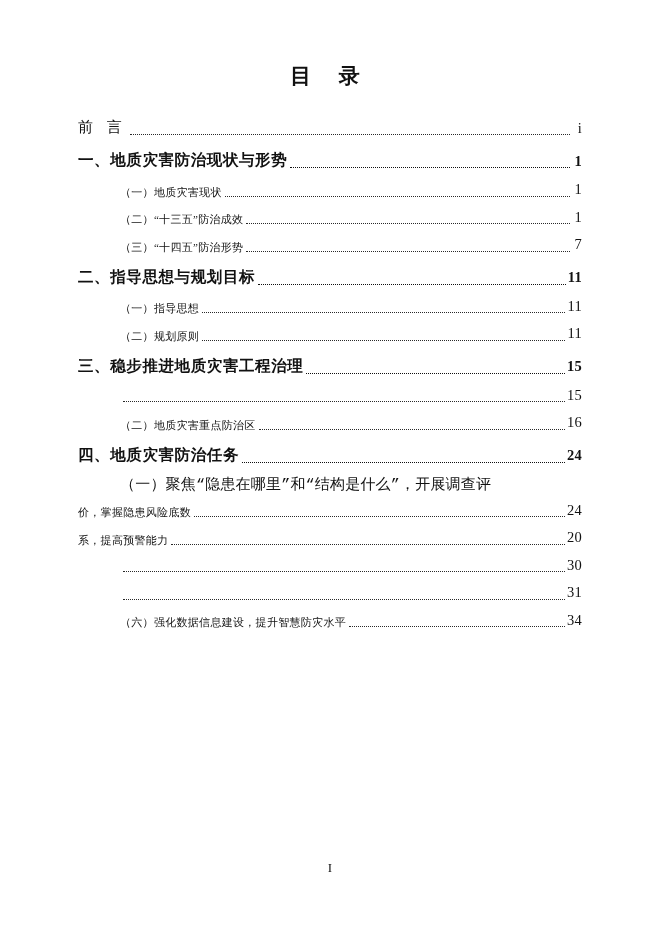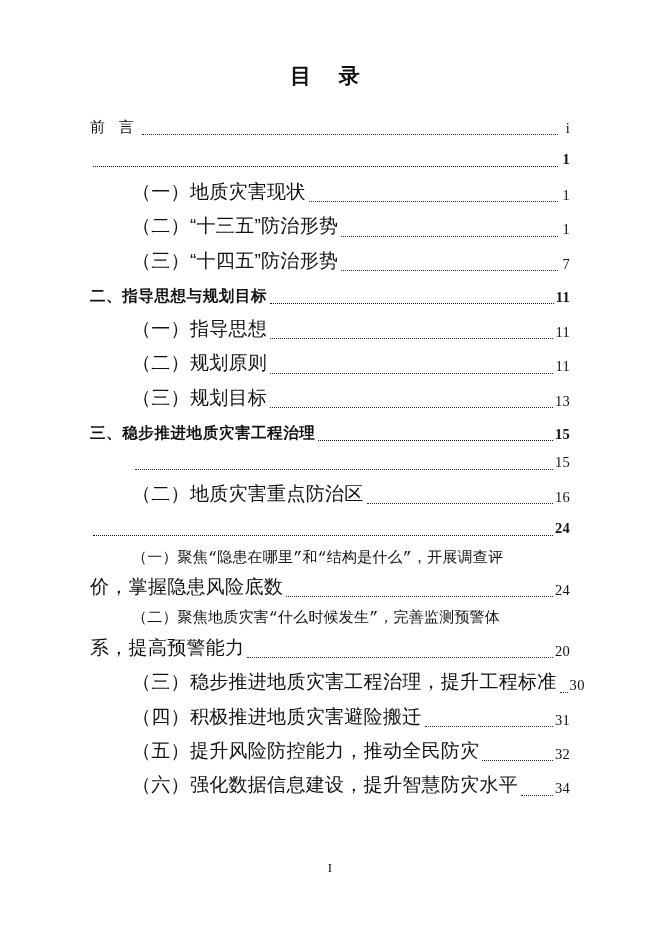--- a/index.html
+++ b/index.html
@@ -25,21 +25,21 @@
   }
   .toc-title {
     text-align: center;
     font-size: 21px;
     font-weight: bold;
     letter-spacing: 10px;
     margin: 0 0 26px 0;
     font-family: "DejaVu Serif", serif;
   }
   .toc-list {
-    margin: 12px;
+    margin: 0;
     padding: 0;
   }
   
   .toc-row {
     display: flex;
     align-items: flex-end;
     font-size: 14.5px;
     line-height: 1.55;
     margin-bottom: 4px;
     white-space: nowrap;
@@ -79,22 +79,22 @@
     margin-bottom: 6px;
   }
   .row-l1 .pageno { font-weight: bold; }
   .row-l1 .dots { border-bottom: 1px dotted #111; }
 
   .row-l2 {
     padding-left: 42px;
     margin-bottom: 5px;
   }
   .lvl-2 {
-    font-size: 19px;
-    font-family: Liberation Sans, sans-serif;
+    font-size: 11px;
+    font-family: Liberation Serif, serif;
     letter-spacing: 0.3px;
   }
   .row-l2 .pageno { font-family: "Liberation Serif", serif; }
 
   
   .row-wrap {
     padding-left: 42px;
     margin-bottom: 0;
   }
   .row-cont {
@@ -129,32 +129,33 @@
 
   <div class="toc-list">
 
     <div class="toc-row row-front">
       <span class="toc-label lvl-front">前  言</span>
       <span class="dots"></span>
       <span class="pageno">i</span>
     </div>
 
     <div class="toc-row row-l1">
+      <span class="toc-label lvl-1">一、地质灾害防治现状与形势</span>
       <span class="dots"></span>
       <span class="pageno">1</span>
     </div>
 
     <div class="toc-row row-l2">
       <span class="toc-label lvl-2">（一）地质灾害现状</span>
       <span class="dots"></span>
       <span class="pageno">1</span>
     </div>
 
     <div class="toc-row row-l2">
-      <span class="toc-label lvl-2">（二）“十三五”防治形势</span>
+      <span class="toc-label lvl-2">（二）“十三五”防治成效</span>
       <span class="dots"></span>
       <span class="pageno">1</span>
     </div>
 
     <div class="toc-row row-l2">
       <span class="toc-label lvl-2">（三）“十四五”防治形势</span>
       <span class="dots"></span>
       <span class="pageno">7</span>
     </div>
 
@@ -169,83 +170,69 @@
       <span class="dots"></span>
       <span class="pageno">11</span>
     </div>
 
     <div class="toc-row row-l2">
       <span class="toc-label lvl-2">（二）规划原则</span>
       <span class="dots"></span>
       <span class="pageno">11</span>
     </div>
 
-    <div class="toc-row row-l2">
-      <span class="toc-label lvl-2">（三）规划目标</span>
-      <span class="dots"></span>
-      <span class="pageno">13</span>
-    </div>
 
     <div class="toc-row row-l1">
       <span class="toc-label lvl-1">三、稳步推进地质灾害工程治理</span>
       <span class="dots"></span>
       <span class="pageno">15</span>
     </div>
 
     <div class="toc-row row-l2">
       <span class="dots"></span>
       <span class="pageno">15</span>
     </div>
 
     <div class="toc-row row-l2">
       <span class="toc-label lvl-2">（二）地质灾害重点防治区</span>
       <span class="dots"></span>
       <span class="pageno">16</span>
     </div>
 
     <div class="toc-row row-l1">
+      <span class="toc-label lvl-1">四、地质灾害防治任务</span>
       <span class="dots"></span>
       <span class="pageno">24</span>
     </div>
 
     <div class="toc-row row-wrap">
       <span class="wrap-first">（一）聚焦“隐患在哪里”和“结构是什么”，开展调查评</span>
     </div>
     <div class="toc-row row-cont">
       <span class="toc-label lvl-2">价，掌握隐患风险底数</span>
       <span class="dots"></span>
       <span class="pageno">24</span>
     </div>
 
-    <div class="toc-row row-wrap">
-      <span class="wrap-first">（二）聚焦地质灾害“什么时候发生”，完善监测预警体</span>
-    </div>
     <div class="toc-row row-cont">
       <span class="toc-label lvl-2">系，提高预警能力</span>
       <span class="dots"></span>
       <span class="pageno">20</span>
     </div>
 
     <div class="toc-row row-l2">
-      <span class="toc-label lvl-2">（三）稳步推进地质灾害工程治理，提升工程标准</span>
       <span class="dots"></span>
       <span class="pageno">30</span>
     </div>
 
     <div class="toc-row row-l2">
-      <span class="toc-label lvl-2">（四）积极推进地质灾害避险搬迁</span>
       <span class="dots"></span>
       <span class="pageno">31</span>
     </div>
 
-    <div class="toc-row row-l2">
-      <span class="toc-label lvl-2">（五）提升风险防控能力，推动全民防灾</span>
-      <span class="dots"></span>
-      <span class="pageno">32</span>
-    </div>
 
     <div class="toc-row row-l2">
       <span class="toc-label lvl-2">（六）强化数据信息建设，提升智慧防灾水平</span>
       <span class="dots"></span>
       <span class="pageno">34</span>
     </div>
 
   </div>
 
   <div class="footer-pageno">I</div>

